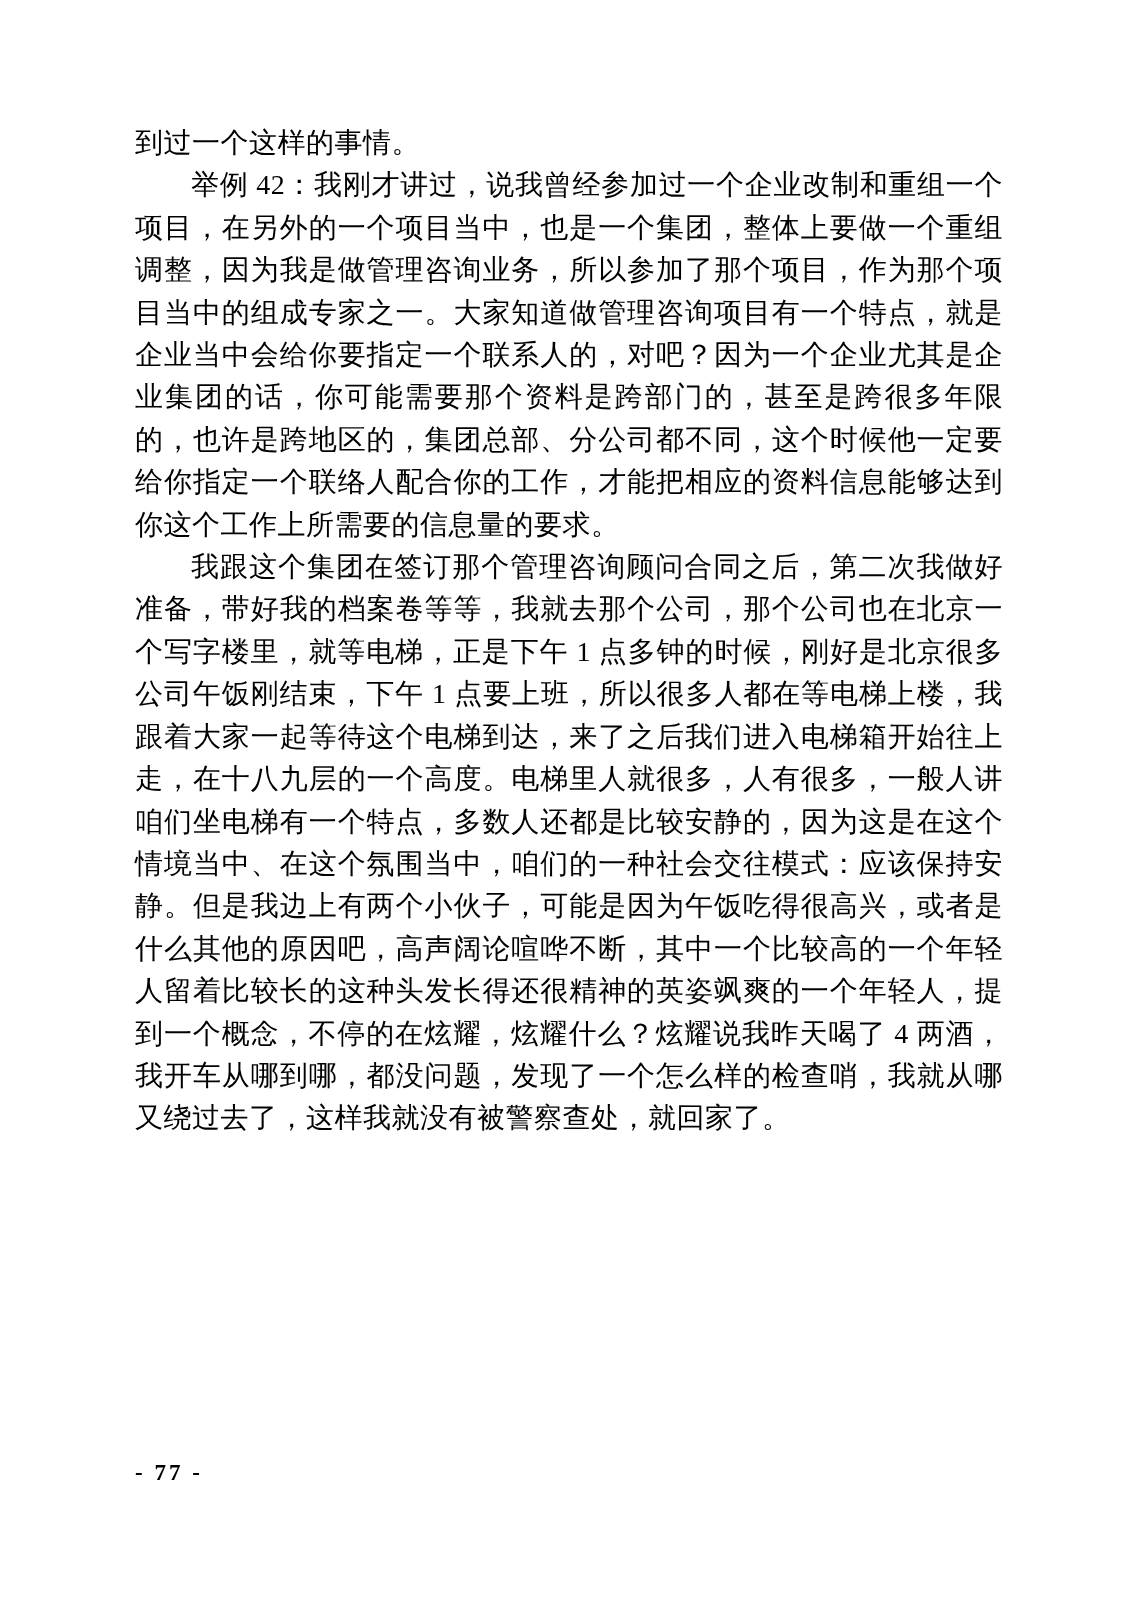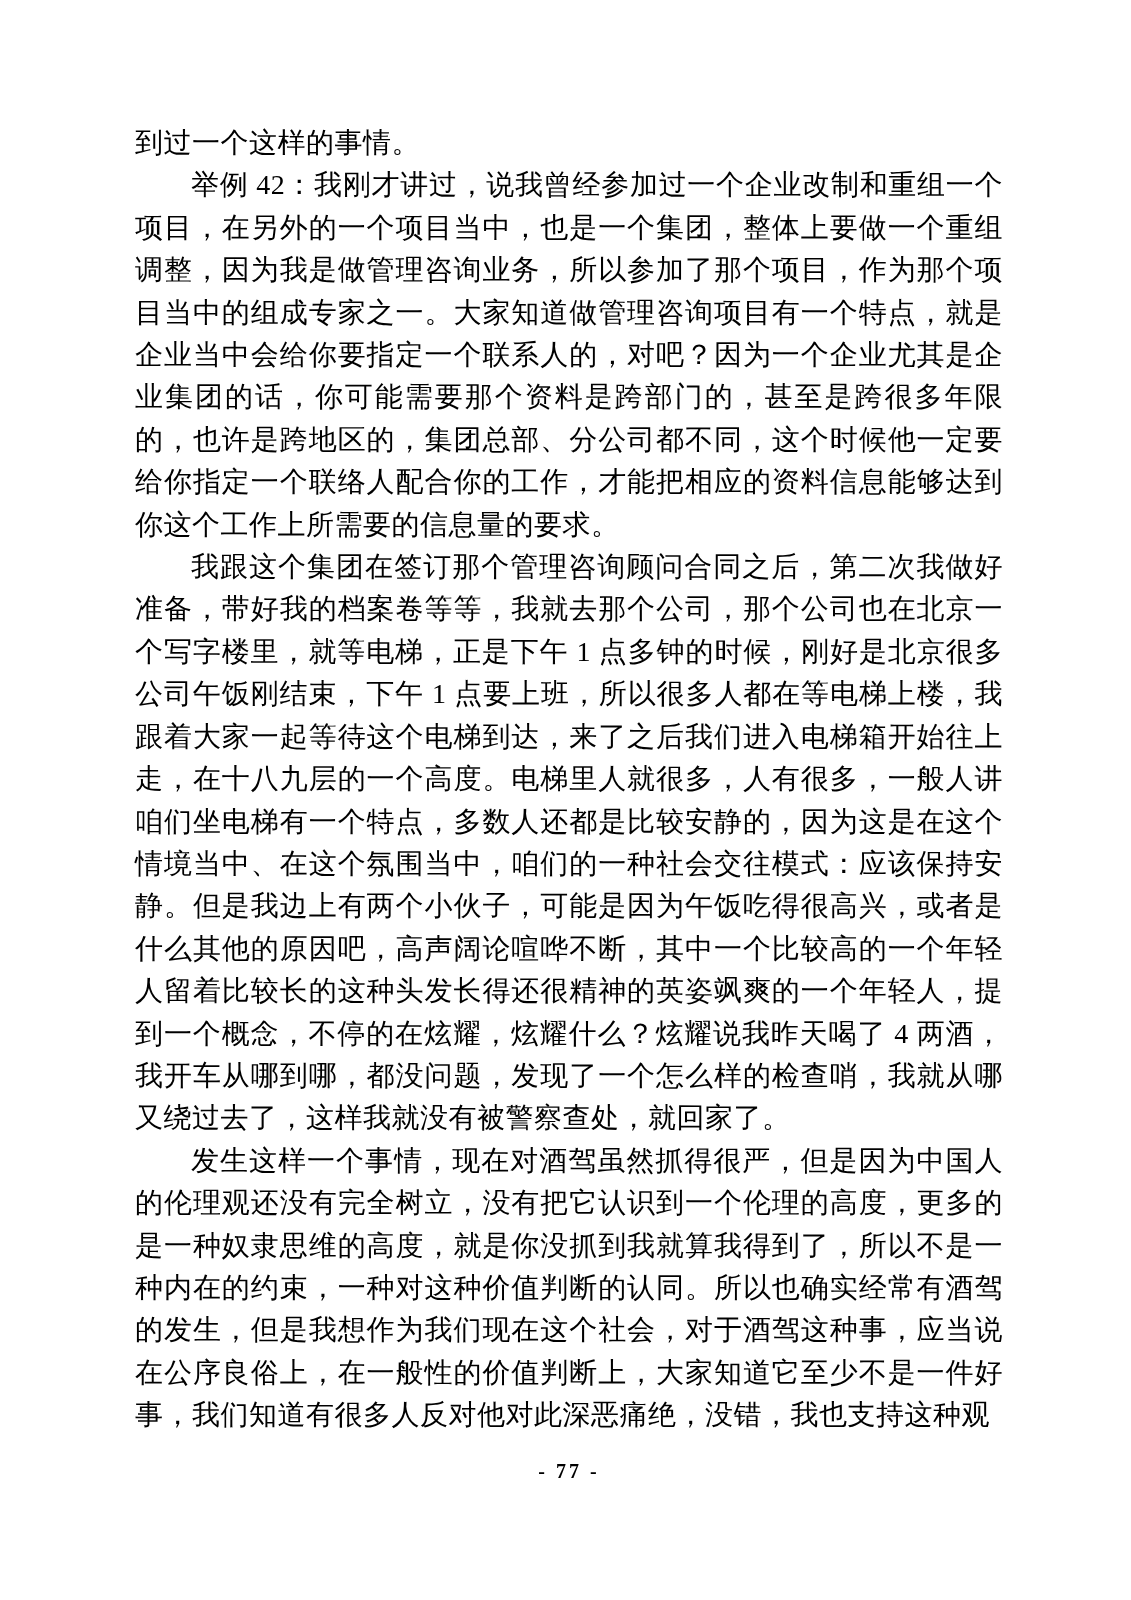--- a/index.html
+++ b/index.html
@@ -36,38 +36,36 @@
     text-indent: 0;
   }
   .lead-bold {
     font-weight: normal;
   }
   .page-footer {
     position: absolute;
     left: 135px;
     top: 1460px;
     width: 868px;
-    text-align: center;
-    font-size: 20px;
+    font-size: 23px;
     font-weight: bold;
     letter-spacing: 3px;
   }
 </style>
 </head>
 <body>
 
 <div class="page">
 
   <div class="text-block">
 
     <p class="para no-indent">到过一个这样的事情。</p>
 
     <p class="para"><span class="lead-bold">举例 42：</span><span>我刚才讲过，说我曾经参加过一个企业改制和重组一个项目，在另外的一个项目当中，也是一个集团，整体上要做一个重组调整，因为我是做管理咨询业务，所以参加了那个项目，作为那个项目当中的组成专家之一。大家知道做管理咨询项目有一个特点，就是企业当中会给你要指定一个联系人的，对吧？因为一个企业尤其是企业集团的话，你可能需要那个资料是跨部门的，甚至是跨很多年限的，也许是跨地区的，集团总部、分公司都不同，这个时候他一定要给你指定一个联络人配合你的工作，才能把相应的资料信息能够达到你这个工作上所需要的信息量的要求。</span></p>
 
     <p class="para">我跟这个集团在签订那个管理咨询顾问合同之后，第二次我做好准备，带好我的档案卷等等，我就去那个公司，那个公司也在北京一个写字楼里，就等电梯，正是下午 1 点多钟的时候，刚好是北京很多公司午饭刚结束，下午 1 点要上班，所以很多人都在等电梯上楼，我跟着大家一起等待这个电梯到达，来了之后我们进入电梯箱开始往上走，在十八九层的一个高度。电梯里人就很多，人有很多，一般人讲咱们坐电梯有一个特点，多数人还都是比较安静的，因为这是在这个情境当中、在这个氛围当中，咱们的一种社会交往模式：应该保持安静。但是我边上有两个小伙子，可能是因为午饭吃得很高兴，或者是什么其他的原因吧，高声阔论喧哗不断，其中一个比较高的一个年轻人留着比较长的这种头发长得还很精神的英姿飒爽的一个年轻人，提到一个概念，不停的在炫耀，炫耀什么？炫耀说我昨天喝了 4 两酒，我开车从哪到哪，都没问题，发现了一个怎么样的检查哨，我就从哪又绕过去了，这样我就没有被警察查处，就回家了。</p>
 
-    <p class="para">发生这样一个事情，现在对酒驾虽然抓得很严，但是因为中国人的伦理观还没有完全树立，没有把它认识到一个伦理的高度，更多的是一种奴隶思维的高度，就是你没抓到我就算我得到了，所以不是一种内在的约束，一种对这种价值判断的认同。所以也确实经常有酒驾的发生，但是我想作为我们现在这个社会，对于酒驾这种事，应当说在公序良俗上，在一般性的价值判断上，大家知道它至少不是一件好事，我们知道有很多人反对他对此深恶痛绝，没错，我也支持这种观</p>
 
   </div>
 
   <div class="page-footer">- 77 -</div>
 
 </div>
 
 </body></html>

